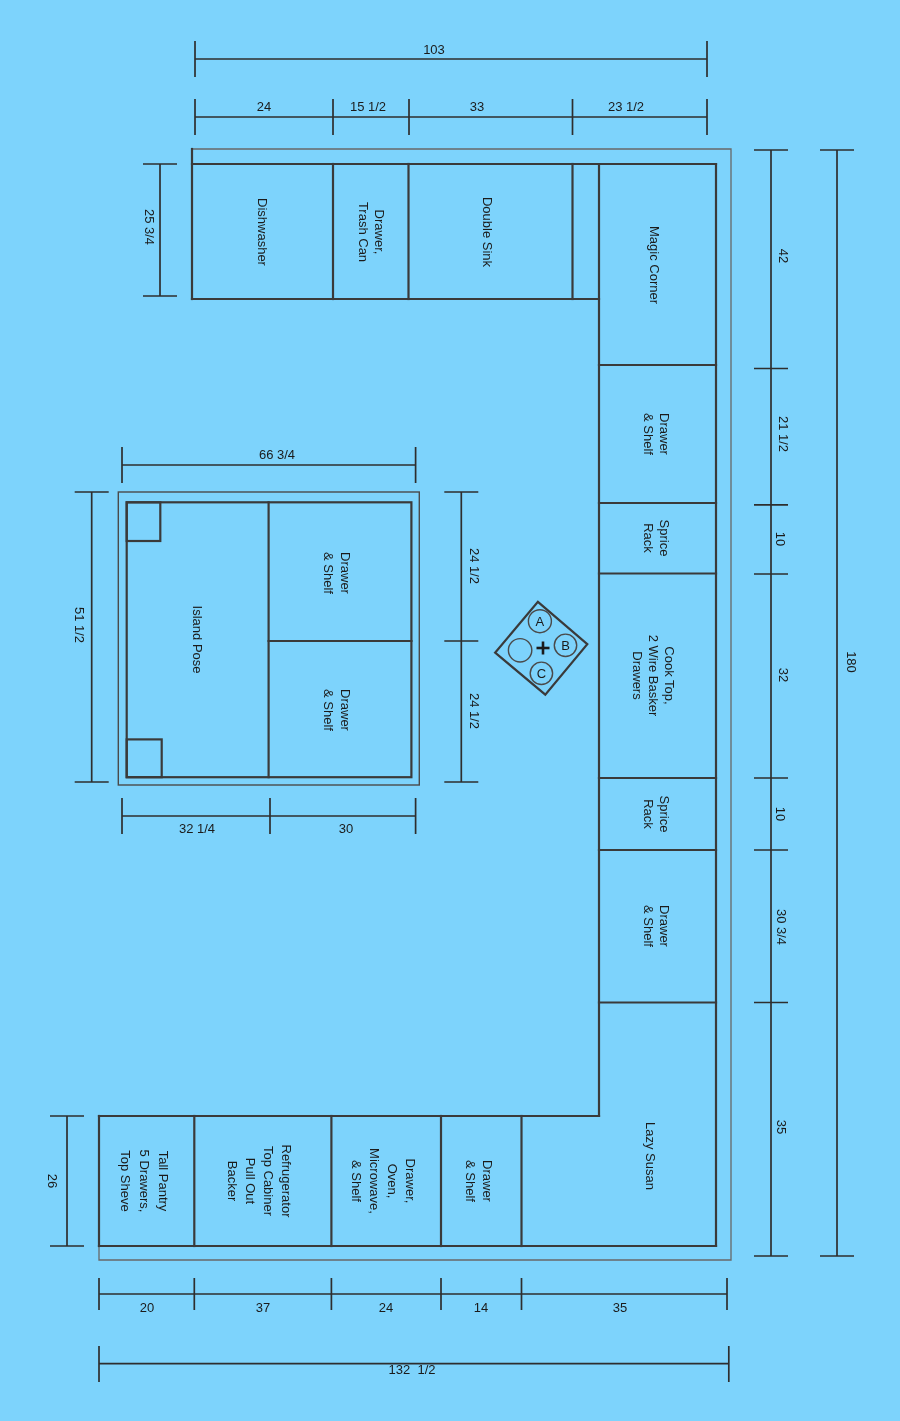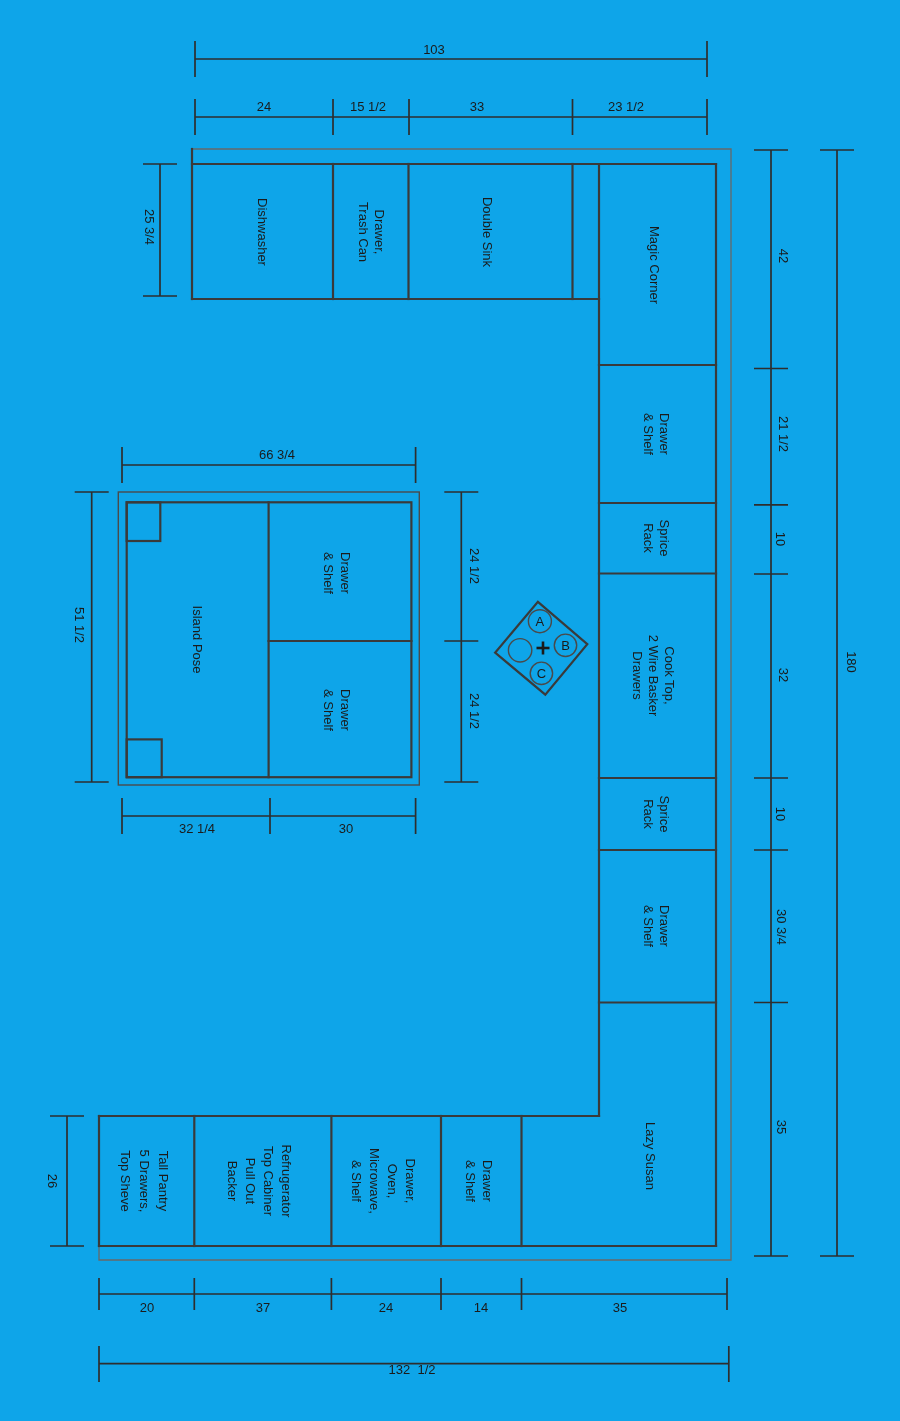--- a/index.html
+++ b/index.html
@@ -1,16 +1,16 @@
 <!DOCTYPE html>
 <html><head>
 <meta charset="utf-8">
 <style>
   html,body{margin:0;padding:0;background:#ffffff;}
-  .wrap{width:900px;height:1421px;position:relative;background:#0ea5e9;}
+  .wrap{width:900px;height:1421px;position:relative;background:#7dd3fc;}
   text{font-family:"Liberation Sans",sans-serif;fill:#1b1b1b;}
   .dim{font-size:13px;text-anchor:middle;}
   .lbl{font-size:13px;text-anchor:middle;}
   .cab{stroke:#3a3a3a;stroke-width:2.2;fill:none;stroke-linecap:square;}
   .thin{stroke:#4a4a4a;stroke-width:1.4;fill:none;}
   .wall{stroke:#686868;stroke-width:1.3;fill:none;}
   .dl{stroke:#2e2e2e;stroke-width:1.7;fill:none;stroke-linecap:butt;}
 </style>
 </head>
 <body>

